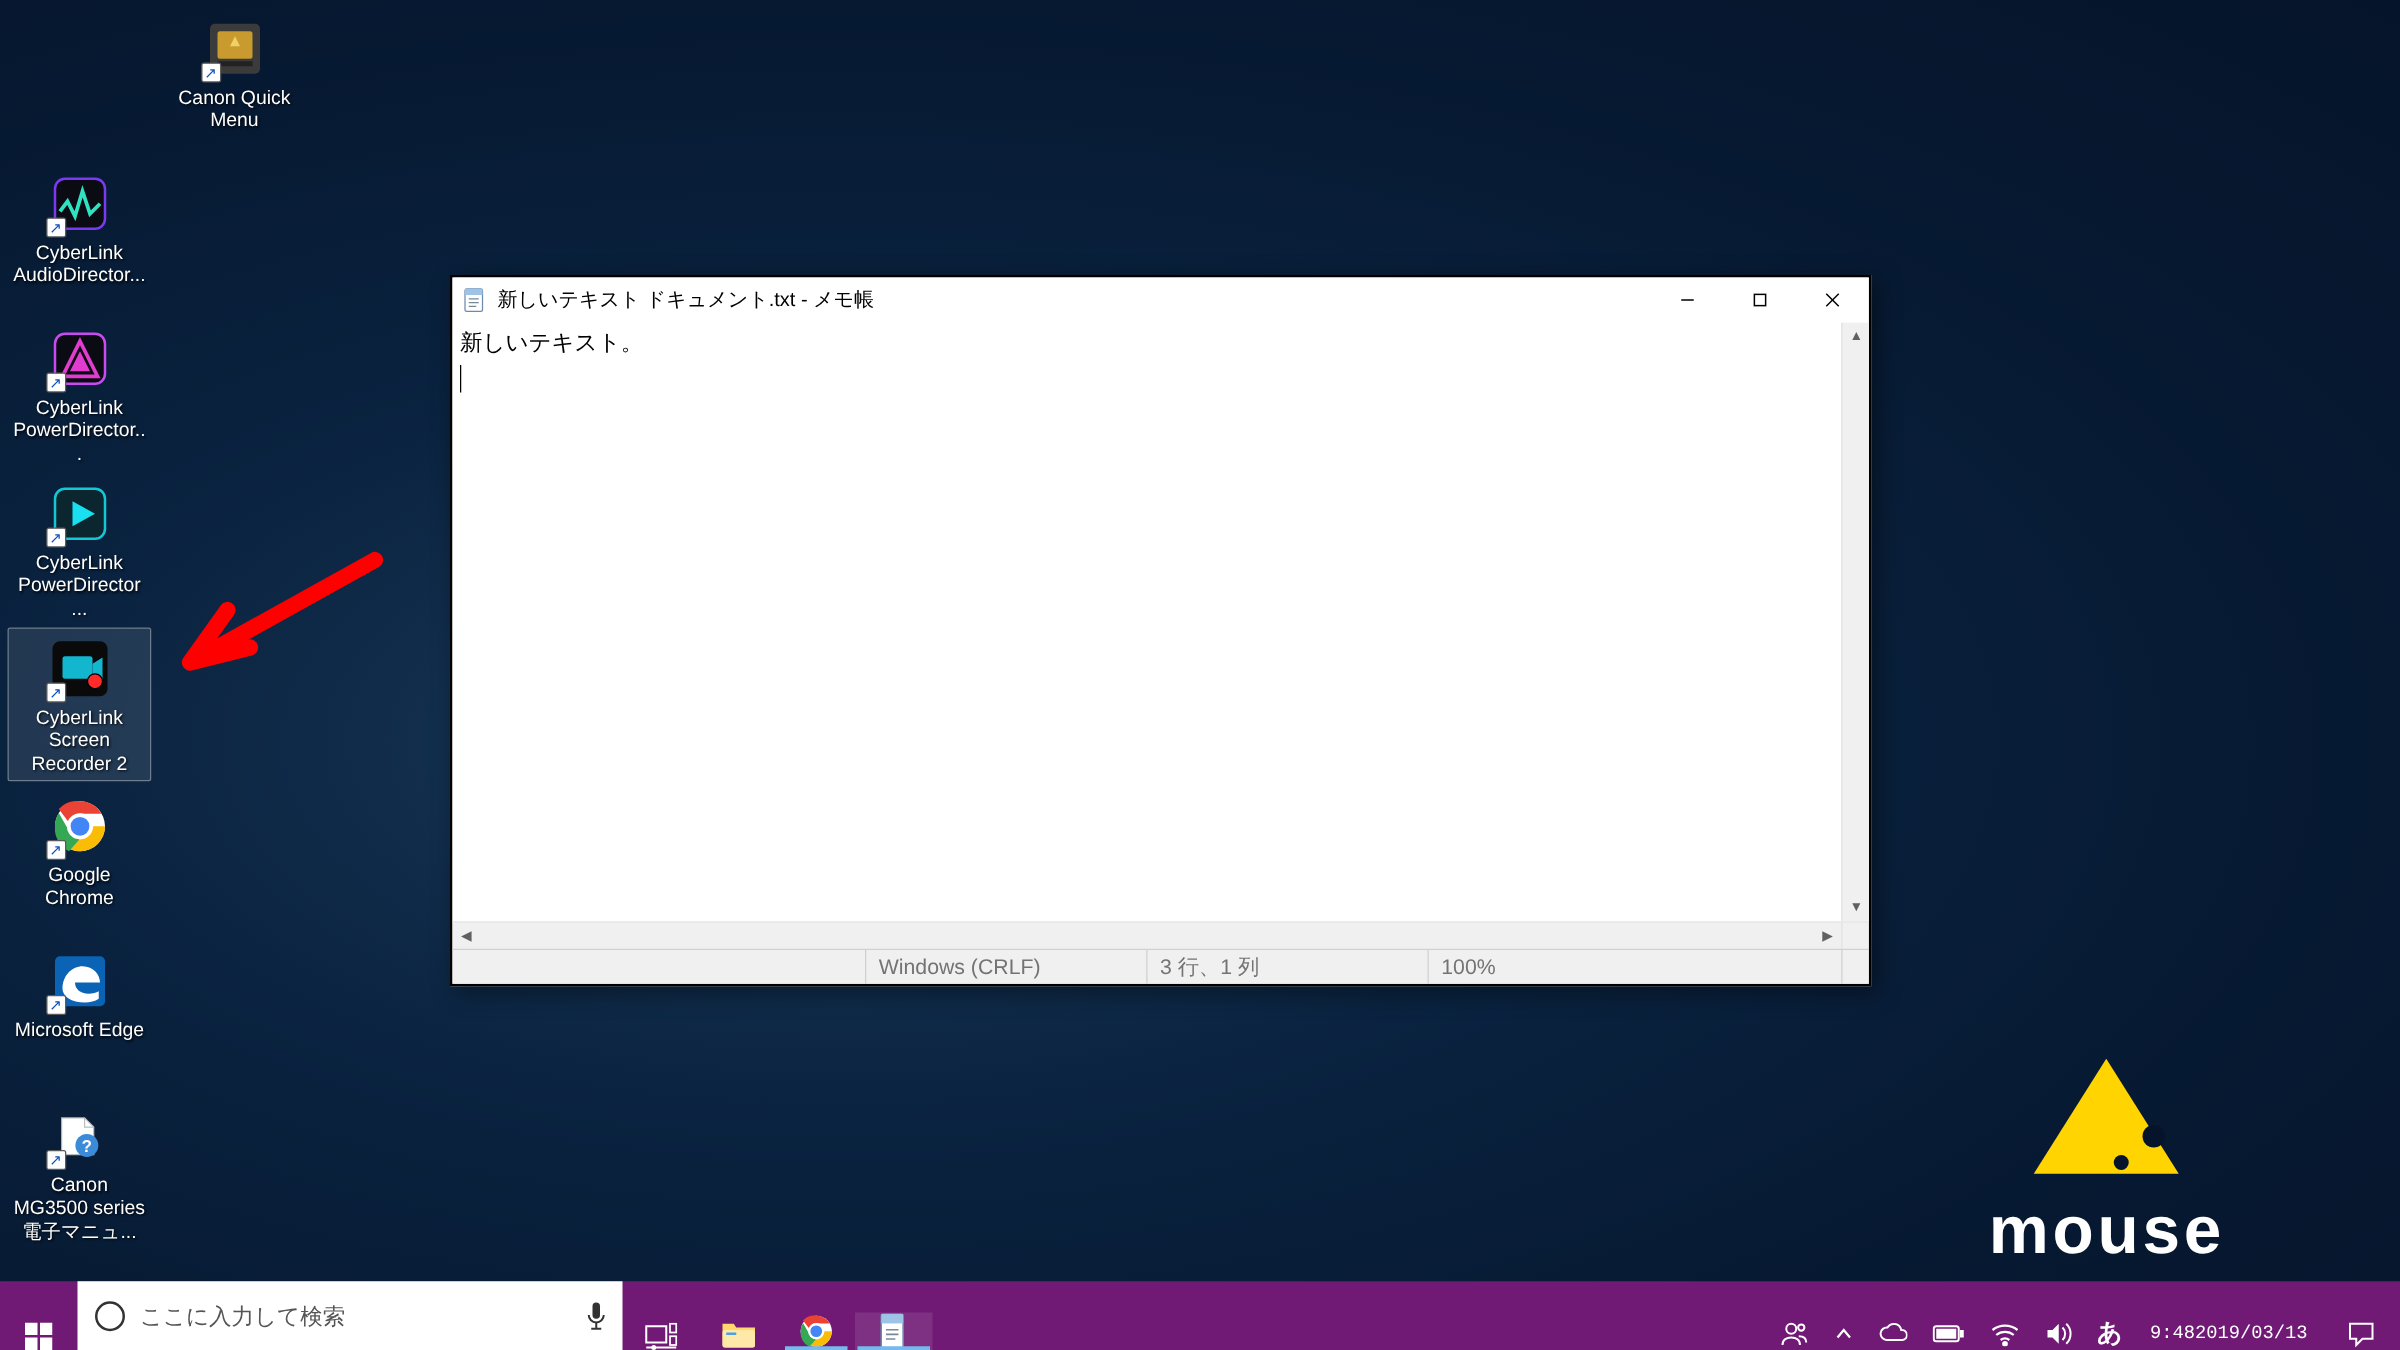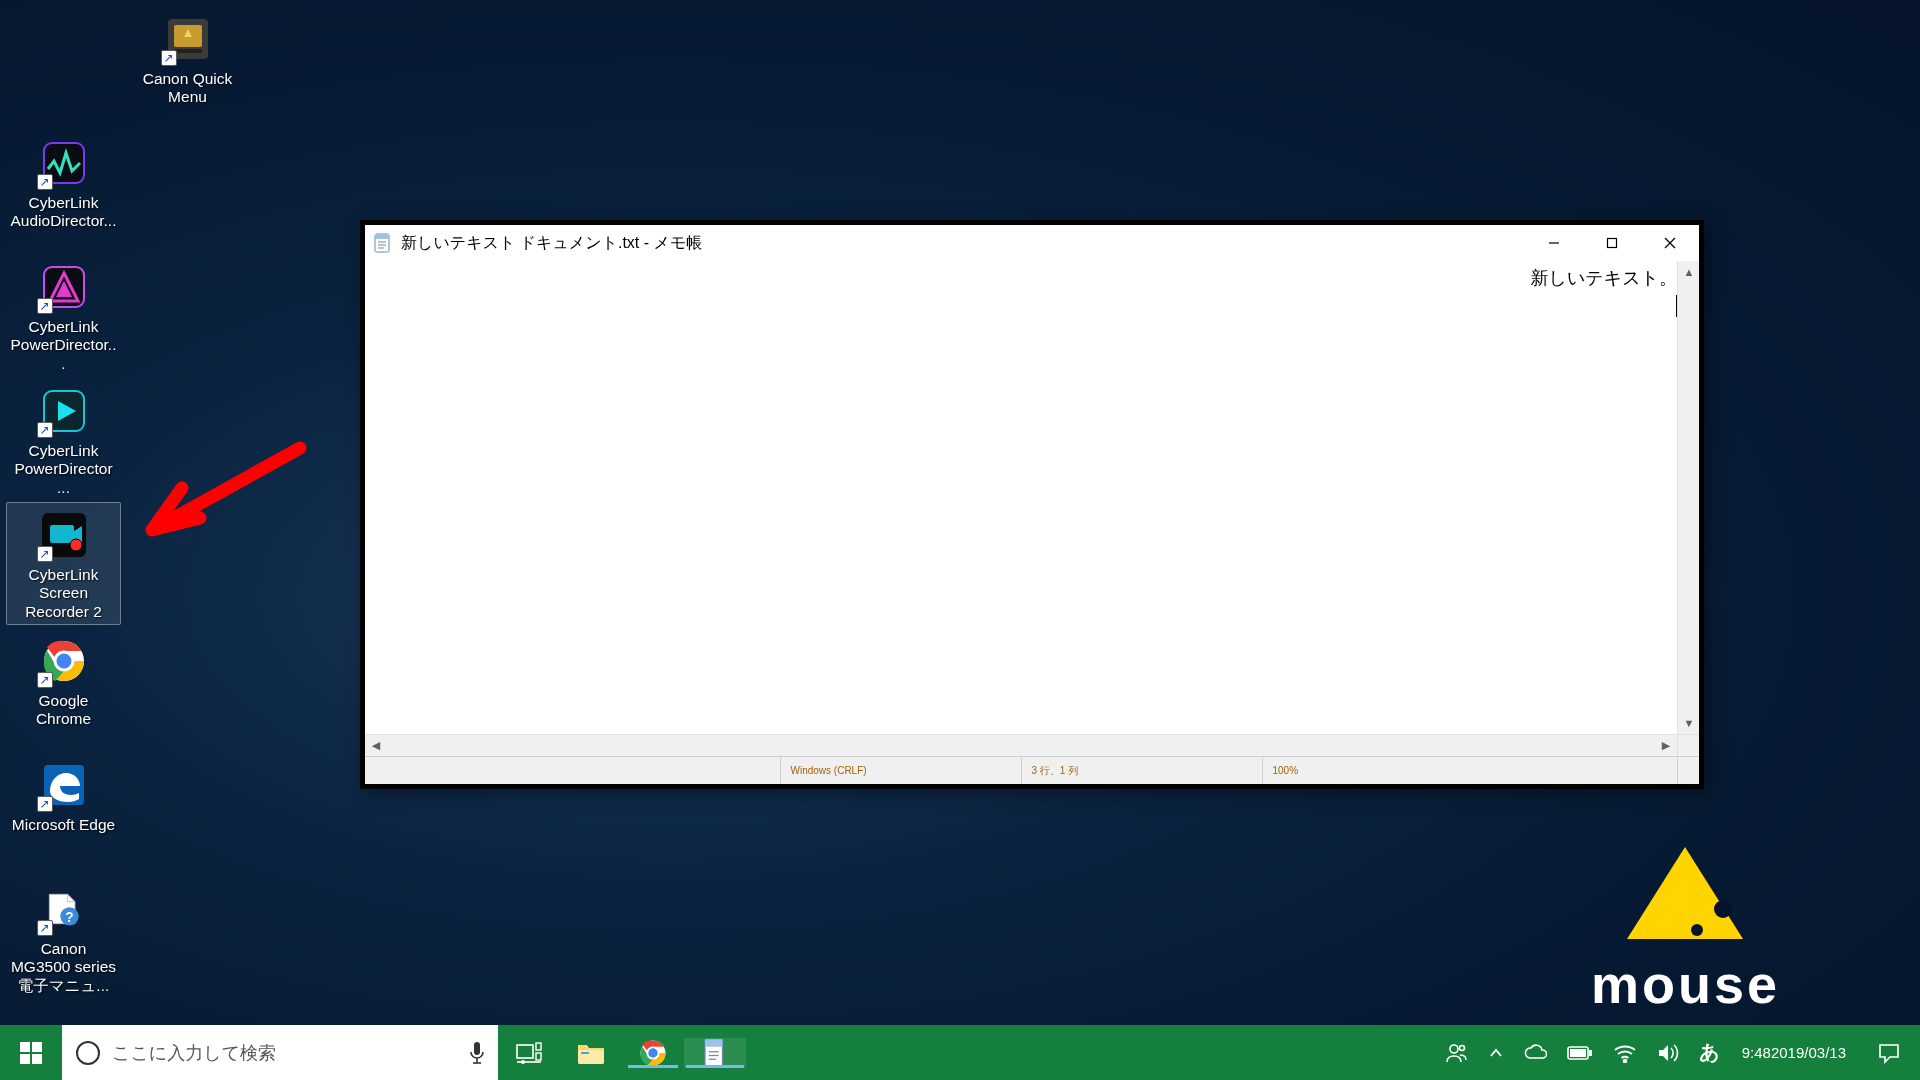--- a/index.html
+++ b/index.html
@@ -27,24 +27,24 @@
     .dicon .lbl { font-size: 15.5px; line-height: 1.18; text-shadow: 1px 1px 2px rgba(0,0,0,0.9); word-break: break-word; }
 
     .shortcut-badge {
       position:absolute; left:2px; bottom:2px; width:16px; height:16px;
       background:#fff; border:1px solid #5a5a5a; border-radius:2px; font-size:12px;
       color:#1050c0; display:flex; align-items:center; justify-content:center; line-height:1;
     }
 
     
     .notepad {
-      position:absolute; left:360px; top:220px; width:1344px; height:569px;
-      background:#fff; color:#000; border:5px solid #000000;
+      position:absolute; left:360px; top:220px; width:1137px; height:569px;
+      background:#fff; color:#000; border:2px solid #000000;
       box-shadow: 5px 5px 18px rgba(0,0,0,0.4);
-      display:flex; flex-direction:column;text-align:right;
+      display:flex; flex-direction:column;
     }
     .titlebar { height:36px; display:flex; align-items:center; padding:0 0 0 8px; background:#fff; }
     .titlebar .ticon { width:20px; height:20px; margin-right:8px; }
     .titlebar .ttxt { font-size:16px; color:#000; flex:0 0 auto; }
     .titlebar .tspace { flex:1; }
     .winbtn { width:58px; height:36px; display:flex; align-items:center; justify-content:center; color:#000; }
 
     .menubar { height:26px; display:flex; align-items:center; gap:14px; padding:0 6px;
                border-bottom:1px solid #e1e1e1; font-size:15.5px; color:#000; background:#fff; }
     .menubar span { padding:1px 4px; cursor:pointer; }
@@ -60,40 +60,40 @@
     @keyframes blink { 50% { opacity:0; } }
     .v-scroll-track { position:absolute; top:0; right:0; bottom:0; width:22px; background:#f0f0f0;
                       border-left:1px solid #e1e1e1; display:flex; flex-direction:column; justify-content:space-between; }
     .v-scroll-track .arrow { width:22px; height:22px; display:flex; align-items:center; justify-content:center; color:#606060; font-size:11px;}
 
     .h-scroll-row { height:22px; background:#f0f0f0; border-top:1px solid #e1e1e1; display:flex; }
     .h-scroll-row .harrow { width:22px; display:flex; align-items:center; justify-content:center; color:#606060; font-size:11px;}
     .h-scroll-row .htrack { flex:1; }
     .h-scroll-row .corner { width:22px; border-left:1px solid #e1e1e1; }
 
-    .statusbar { height:28px; background:#f0f0f0; border-top:1px solid #d0d0d0; display:flex; font-size:10px; color:#a16207;gap:16px; }
+    .statusbar { height:28px; background:#f0f0f0; border-top:1px solid #d0d0d0; display:flex; font-size:17px; color:#737373; }
     .statusbar > div { border-left:1px solid #d0d0d0; padding:3px 10px; display:flex; align-items:center; }
     .statusbar > div:first-child { border-left:none; flex:1; }
     .sb-enc { width:225px; }
     .sb-pos { width:225px; }
     .sb-zoom { flex:1; }
     .sb-grip { width:22px; }
 
     
     .red-arrow { position:absolute; left:140px; top:438px; width:170px; height:120px; pointer-events:none; }
 
     
     .brand { position:absolute; right:140px; bottom:65px; text-align:center; color:#fff; }
     .brand .cheese { width:120px; height:95px; margin:0 auto 8px; }
     .brand .word { font-size:54px; font-weight:800; letter-spacing:3px; }
 
     
     .taskbar {
       position:absolute; left:0; right:0; bottom:0; height:55px;
-      background:#15803d; display:flex; align-items:center; color:#fff;
+      background:#701a75; display:flex; align-items:flex-end; color:#fff;font-family:Liberation Mono, monospace;
     }
     .tb-btn { width:62px; display:flex; align-items:center; justify-content:center; cursor:pointer; position:relative; }
     .tb-btn:hover, .tb-btn.active { background:rgba(255,255,255,0.10); }
     .tb-btn.running::after {
       content:""; position:absolute; bottom:0; left:6px; right:6px; height:3px; background:#76b9ed;
     }
     .tb-btn.running.active::after {
       left:2px; right:2px;
     }
 

